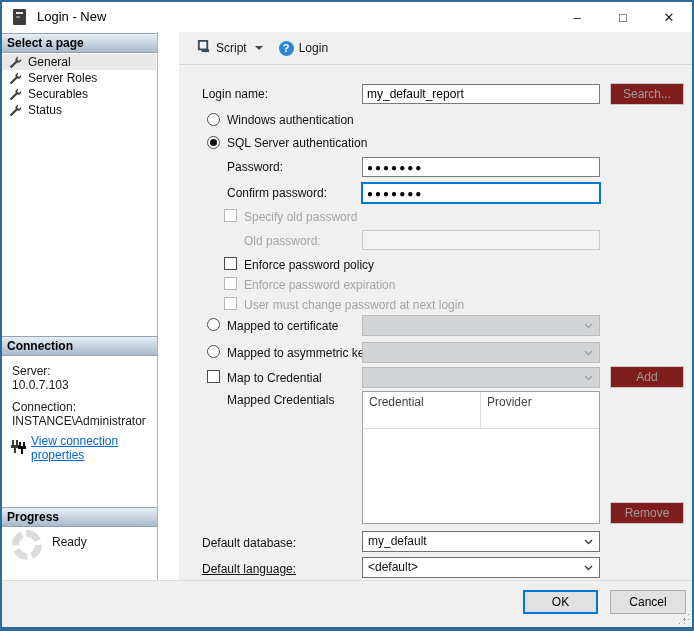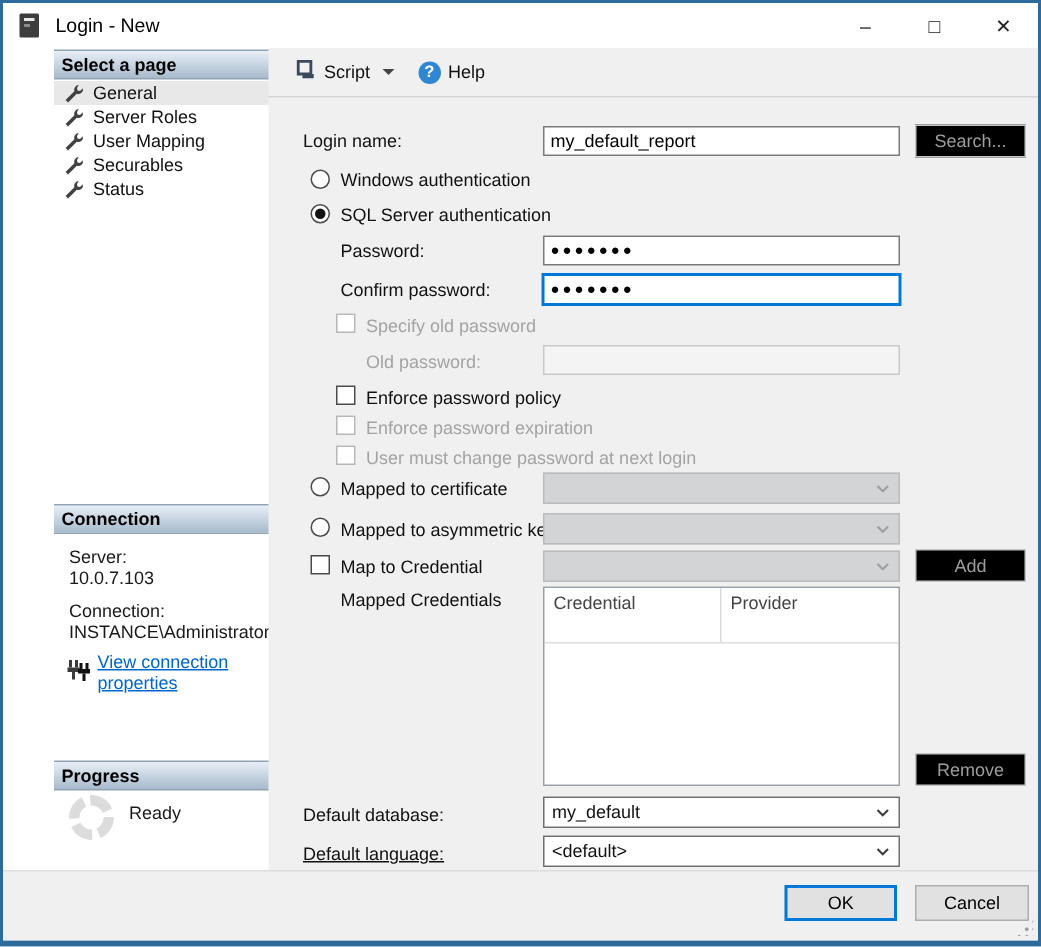--- a/index.html
+++ b/index.html
@@ -19,21 +19,21 @@
     background:#3d3d3d; border-radius:1px; }
   .title-icon::before { content:""; position:absolute; left:3px; top:3px; width:7px; height:2px; background:#e8e8e8; }
   .title-icon::after { content:""; position:absolute; left:3px; top:7px; width:4px; height:2px; background:#8a8a8a; }
   .title-text { position:absolute; left:35px; top:0; line-height:30px; font-size:13px; color:#000; }
   .win-btns { position:absolute; right:0; top:0; display:flex; }
   .win-btn { width:46px; height:30px; display:flex; align-items:center; justify-content:center;
     font-size:13px; color:#222; cursor:default; }
 
   
   .sidebar { position:absolute; left:0; top:30px; width:156px; bottom:47px;
-    background:#fff; border-right:1px solid #b4b4b4;margin-left:34px; }
+    background:#fff; border-right:1px solid #b4b4b4; }
   .section-header {
     position:absolute; left:0; right:0; height:20px; line-height:19px;
     padding-left:5px; font-weight:bold; color:#000;
     background:linear-gradient(#e7eff7, #a7bacc);
     border-top:1px solid #8fa3b5; border-bottom:1px solid #8fa3b5;
   }
   .sp-list { position:absolute; left:0; right:1px; top:22px; }
   .sp-item { height:16px; display:flex; align-items:center; padding-left:7px; cursor:default; }
   .sp-item.selected { background:#e8e8e8; }
   .sp-item .wrench { width:13px; height:13px; margin-right:6px; flex:0 0 auto; }
@@ -69,21 +69,21 @@
   .checkbox.dis { border-color:#b7b7b7; }
 
   .combo { position:absolute; height:21px; border:1px solid #707070; background:#fff;
     line-height:19px; padding-left:5px; cursor:default; }
   .combo.dis { background:#d2d4d5; border-color:#b9bbbc; color:#d2d4d5; }
   .combo .chev { position:absolute; right:6px; top:7px; width:9px; height:6px; }
   .chev svg { display:block; }
 
   .btn { position:absolute; background:#e1e1e1; border:1px solid #adadad; text-align:center;
     font-size:12px; color:#000; cursor:default; }
-  .btn.dis { background:#000000; border-color:#c6c6c6; color:#9d9d9d;text-align:center; }
+  .btn.dis { background:#7f1d1d; border-color:#c6c6c6; color:#9d9d9d;text-align:center; }
   .btn.default { border:2px solid #0078d7; }
 
   .cred-table { position:absolute; background:#fff; border:1px solid #9aa0a8; }
   .cred-head { display:flex; height:37px; border-bottom:1px solid #dcdcdc; }
   .cred-col { line-height:20px; padding-left:6px; color:#444; }
   .cred-col.c1 { width:118px; border-right:1px solid #dcdcdc; }
   .cred-col.c2 { flex:1; }
 
   
   .footer { position:absolute; left:0; right:0; bottom:0; height:47px;
@@ -119,28 +119,20 @@
         </span>
         <span>General</span>
       </div>
       <div class="sp-item">
         <span class="wrench">
           <svg viewBox="0 0 16 16" width="13" height="13">
               <path d="M11.8.9a3.9 3.9 0 0 0-3.7 5.1L.9 13.2l2 2 7.2-7.2a3.9 3.9 0 0 0 5-4.6l-2.4 2.4-2-.5-.5-2z" fill="#414141"></path>
             </svg>
         </span>
         <span>Server Roles</span>
-      </div>
-      <div class="sp-item">
-        <span class="wrench">
-          <svg viewBox="0 0 16 16" width="13" height="13">
-              <path d="M11.8.9a3.9 3.9 0 0 0-3.7 5.1L.9 13.2l2 2 7.2-7.2a3.9 3.9 0 0 0 5-4.6l-2.4 2.4-2-.5-.5-2z" fill="#414141"></path>
-            </svg>
-        </span>
-        <span>User Mapping</span>
       </div>
       <div class="sp-item">
         <span class="wrench">
           <svg viewBox="0 0 16 16" width="13" height="13">
               <path d="M11.8.9a3.9 3.9 0 0 0-3.7 5.1L.9 13.2l2 2 7.2-7.2a3.9 3.9 0 0 0 5-4.6l-2.4 2.4-2-.5-.5-2z" fill="#414141"></path>
             </svg>
         </span>
         <span>Securables</span>
       </div>
       <div class="sp-item">
@@ -190,21 +182,21 @@
           <svg viewBox="0 0 16 16" width="15" height="15">
             <path d="M3 2h9v9H3z" fill="none" stroke="#3a4a5c" stroke-width="2"></path>
             <path d="M6 11h8v3H6z" fill="#3a4a5c"></path>
           </svg>
         </span>
         <span>Script</span>
         <span class="caret-down"></span>
       </div>
       <div class="tool-btn" style="margin-left:8px;">
         <span class="help-circle">?</span>
-        <span>Help</span>
+        <span>Login</span>
       </div>
     </div>
 
     <div class="abs lbl" style="left:23px; top:55px;">Login name:</div>
     <input class="tbox" style="left: 183px; top: 52px; width: 238px;" value="my_default_report">
     <button class="btn dis" style="left:431px; top:51px; width:74px; height:22px;">Search...</button>
 
     <span class="radio" style="left:28px; top:81px;"></span>
     <div class="abs lbl" style="left:48px; top:81px;">Windows authentication</div>
 

